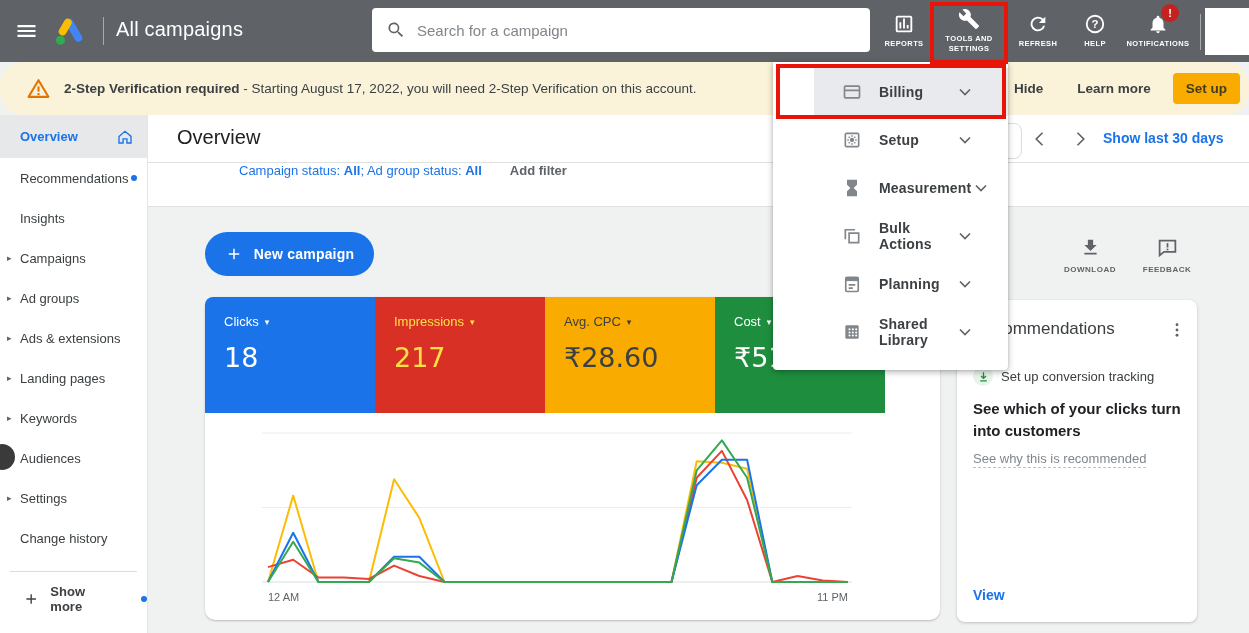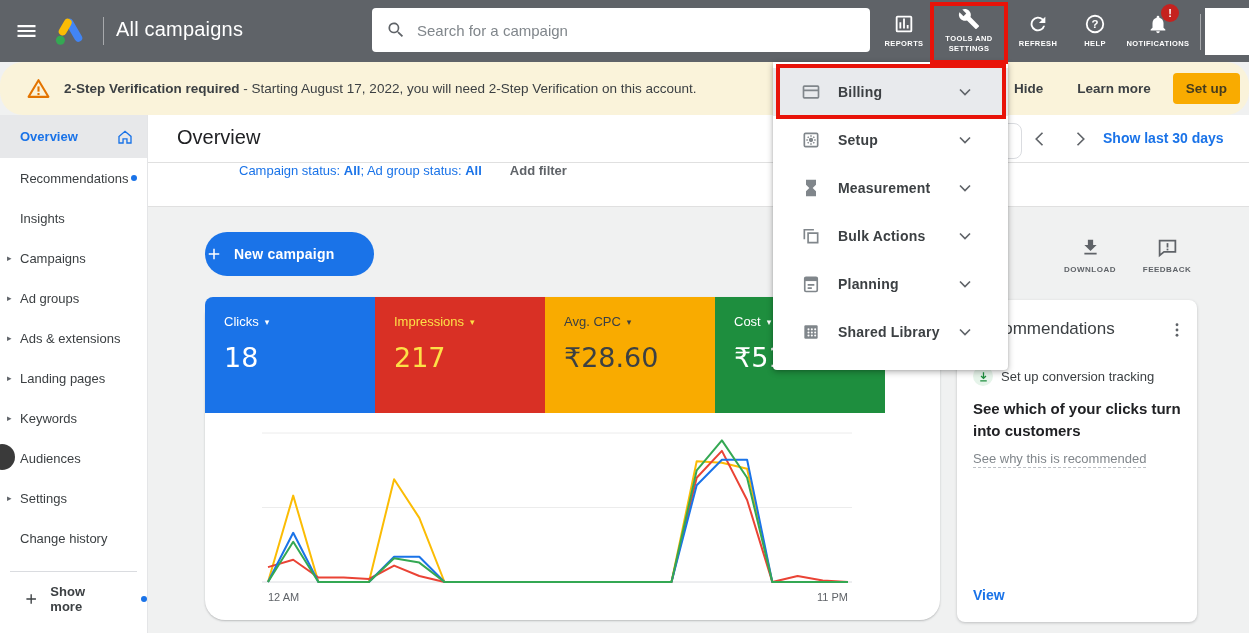--- a/index.html
+++ b/index.html
@@ -59,23 +59,23 @@
   .chev { position:absolute; top:14px; width:20px; height:20px; color:#5f6368; cursor:pointer; }
   .chev.prev { left:882px; } .chev.next { left:922px; }
   .date-link { position:absolute; left:955px; top:15px; font-size:14px; font-weight:bold; color:#1a73e8; cursor:pointer; }
   .filter-bar { position:absolute; left:148px; top:163px; width:1101px; height:44px; background:#fff; border-bottom:1px solid #e0e0e0; z-index:3; display:flex; align-items:flex-start; }
   .filter-bar .funnel { width:19px; height:19px; color:#1a73e8; margin-left:31px; flex:0 0 auto; }
   .filter-summary { margin-left:41px; font-size:13px; color:#1a73e8; cursor:pointer; }
   .filter-summary .b { font-weight:bold; }
   .add-filter { margin-left:28px; font-size:13px; font-weight:bold; color:#5f6368; cursor:pointer; }
 
   
-  .new-campaign { position:absolute; left:205px; top:232px; width:169px; height:44px; border-radius:22px; background:#1a73e8; border:none; color:#fff; font-family:inherit; font-size:14px; font-weight:bold; display:flex; align-items:center; gap:11px; cursor:pointer; z-index:3; letter-spacing:.2px; }
+  .new-campaign { position:absolute; left:205px; top:232px; width:169px; height:44px; border-radius:22px; background:#1a73e8; border:none; color:#fff; font-family:inherit; font-size:14px; font-weight:bold; display:flex; align-items:center; justify-content:center; gap:11px; cursor:pointer; z-index:3; letter-spacing:.2px; }
   .new-campaign .ic { width:18px; height:18px; }
-  .overview-card { position:absolute; left:205px; top:297px; width:735px; height:323px; background:#fff; border-radius:20px; box-shadow:0 1px 2px rgba(60,64,67,.3); z-index:3; }
+  .overview-card { position:absolute; left:205px; top:297px; width:735px; height:323px; background:#fff; border-radius:10px; box-shadow:0 1px 2px rgba(60,64,67,.3); z-index:3; }
   .scorecards { position:absolute; left:0; top:0; display:flex; border-top-left-radius:8px; overflow:hidden; }
   .scorecard { width:170px; height:116px; padding:17px 0 0 19px; cursor:pointer; }
   .sc-label { font-size:13px; display:flex; align-items:center; gap:6px; }
   .sc-caret { font-size:9px; }
   .sc-value { margin-top:13px; font-size:27px; font-family:"DejaVu Sans","Liberation Sans",sans-serif; }
   #chart-box { position:absolute; left:55px; top:130px; width:600px; height:190px; }
   .mini-actions { position:absolute; left:1058px; top:237px; display:flex; gap:13px; z-index:3; }
   .mini-action { width:64px; display:flex; flex-direction:column; align-items:center; gap:7px; color:#5f6368; cursor:pointer; }
   .mini-action .ic { width:21px; height:21px; }
   .mini-label { font-size:8px; font-weight:bold; letter-spacing:.5px; color:#5f6368; }
@@ -87,21 +87,21 @@
   .reco-tag { display:flex; align-items:center; gap:8px; margin-top:27px; }
   .reco-tag-icon { width:20px; height:20px; border-radius:50%; background:#e6f4ea; display:flex; align-items:center; justify-content:center; flex:0 0 auto; }
   .reco-tag-icon svg { width:13px; height:13px; }
   .reco-tag-label { font-size:13px; color:#3c4043; }
   .reco-heading { margin-top:12px; font-size:15px; font-weight:bold; color:#202124; line-height:1.45; }
   .reco-sub { margin-top:9px; display:inline-block; font-size:13px; color:#80868b; border-bottom:1px dashed #bdc1c6; padding-bottom:1px; }
   .reco-view { position:absolute; left:16px; bottom:19px; font-size:14px; font-weight:bold; color:#1a73e8; cursor:pointer; }
 
   
   .tools-menu { position:absolute; left:773px; top:62px; width:235px; background:#fff; padding:6px 0 14px 0; box-shadow:0 2px 6px rgba(0,0,0,.3), 0 0 2px rgba(0,0,0,.15); border-radius:0 0 4px 4px; z-index:20; }
-  .menu-item { height:48px; display:flex; align-items:center; padding:0 16px 0 28px; cursor:pointer; }
+  .menu-item { height:48px; display:flex; align-items:center; padding:0 16px 0 28px; cursor:pointer;margin-left:41px; }
   .menu-item.highlighted { background:#e8eaed; }
   .menu-item .ic { width:20px; height:20px; color:#80868b; margin-right:17px; flex:0 0 auto; }
   .menu-label { flex:1; font-size:14px; font-weight:bold; color:#3c4043; letter-spacing:.2px; }
   .menu-item .chev-d { width:20px; height:20px; color:#5f6368; flex:0 0 auto; }
 
   
   .red-box { position:absolute; border:4px solid #e81309; z-index:30; pointer-events:none; }
   #red-box-tools { left:930px; top:2px; width:78px; height:62px; }
   #red-box-billing { left:776px; top:64px; width:230px; height:55px; }
 </style>

